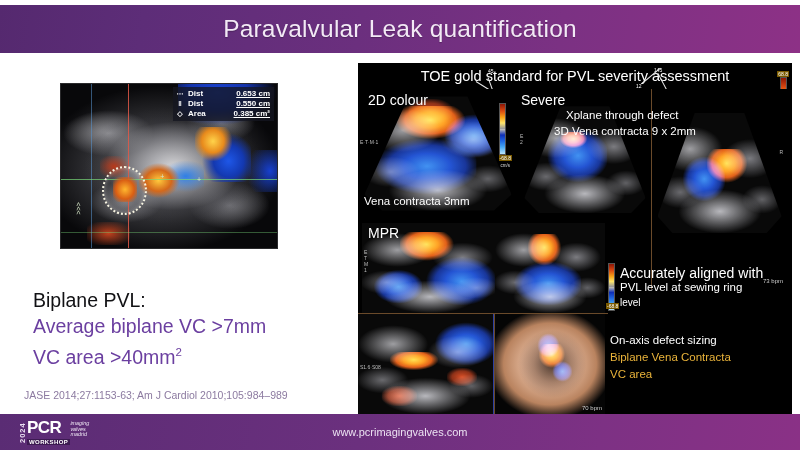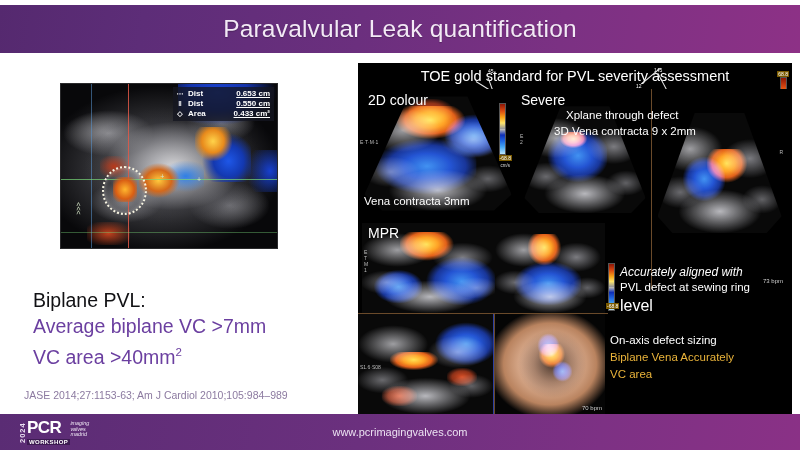--- a/index.html
+++ b/index.html
@@ -231,21 +231,21 @@
         <span class="meas-val">0.653 cm</span>
       </div>
       <div class="meas-row">
         <span class="meas-sym">‖</span>
         <span class="meas-lbl">Dist</span>
         <span class="meas-val">0.550 cm</span>
       </div>
       <div class="meas-row">
         <span class="meas-sym">◇</span>
         <span class="meas-lbl">Area</span>
-        <span class="meas-val">0.433 cm²</span>
+        <span class="meas-val">0.385 cm²</span>
       </div>
     </div>
   </div>
 
   <div class="pvl-block">
     <div class="pvl-title">Biplane PVL:</div>
     <div class="pvl-line">Average biplane VC &gt;7mm</div>
     <div class="pvl-line"><span>VC area &gt;40mm</span><sup>2</sup></div>
   </div>
 
@@ -320,23 +320,23 @@
 
     <div class="grid-cell" style="left:137px; top:160px; width:110px; height:90px;">
       <div class="tissue" style="position:absolute; inset:0;"></div>
       <div class="flow-hot" style="left:30%; top:12%; width:34%; height:50%;"></div>
       <div class="flow-cool" style="left:16%; top:40%; width:62%; height:52%;"></div>
     </div>
 
     <div class="cbar" style="left:250px; top:200px; height:48px;"></div>
     <div class="cbar-num" style="left:248px; top:240px;">-68.8</div>
 
-    <div class="ov-label" style="left:262px; top:202px; font-size:12px;font-style:italic;">Accurately aligned with</div>
-    <div class="ov-label" style="left:262px; top:218px; font-size:11.5px;">PVL defect at sewing ring</div>
-    <div class="ov-label" style="left:262px; top:234px; font-size:16px;">level</div>
+    <div class="ov-label" style="left:262px; top:202px; font-size:14px;">Accurately aligned with</div>
+    <div class="ov-label" style="left:262px; top:218px; font-size:11.5px;">PVL level at sewing ring</div>
+    <div class="ov-label" style="left:262px; top:234px; font-size:10px;">level</div>
 
     <div class="divider-h" style="left:0; top:250px; width:250px;"></div>
 
     <div class="grid-cell" style="left:0; top:251px; width:136px; height:100px; border-right:1px solid #2b3fa0;">
       <div class="tissue" style="position:absolute; inset:0;"></div>
       <div class="flow-cool" style="left:56%; top:6%; width:46%; height:46%;"></div>
       <div class="flow-hot" style="left:24%; top:38%; width:40%; height:26%;"></div>
       <div class="flow-red" style="left:18%; top:72%; width:26%; height:20%;"></div>
       <div class="flow-red" style="left:66%; top:54%; width:22%; height:18%;"></div>
       <div class="ruler" style="left:2px; top:50px;">S1.6·S08</div>
@@ -346,21 +346,21 @@
       <div class="vol3d"></div>
       <div class="flow-hot" style="left:40%; top:30%; width:26%; height:34%;"></div>
       <div class="flow-cool" style="left:38%; top:18%; width:20%; height:26%;"></div>
       <div class="flow-cool" style="left:52%; top:46%; width:18%; height:22%;"></div>
       <div class="ov-label" style="right:3px; bottom:3px; font-size:6px; color:#cfcfcf;">70 bpm</div>
     </div>
 
     <div class="divider-v" style="left:136px; top:251px; height:100px;"></div>
 
     <div class="ov-label" style="left:252px; top:271px; font-size:11.5px;">On-axis defect sizing</div>
-    <div class="ov-label ov-gold" style="left:252px; top:288px; font-size:11.5px;">Biplane Vena Accurately</div>
+    <div class="ov-label ov-gold" style="left:252px; top:288px; font-size:11.5px;">Biplane Vena Contracta</div>
     <div class="ov-label ov-gold" style="left:252px; top:305px; font-size:11.5px;">VC area</div>
   </div>
 
   <div class="footer">
     <div class="url">www.pcrimagingvalves.com</div>
     <div class="logo">
       <div class="logo-year">2024</div>
       <div class="logo-main">
         <div class="logo-row">
           <span class="logo-pcr">PCR</span>

